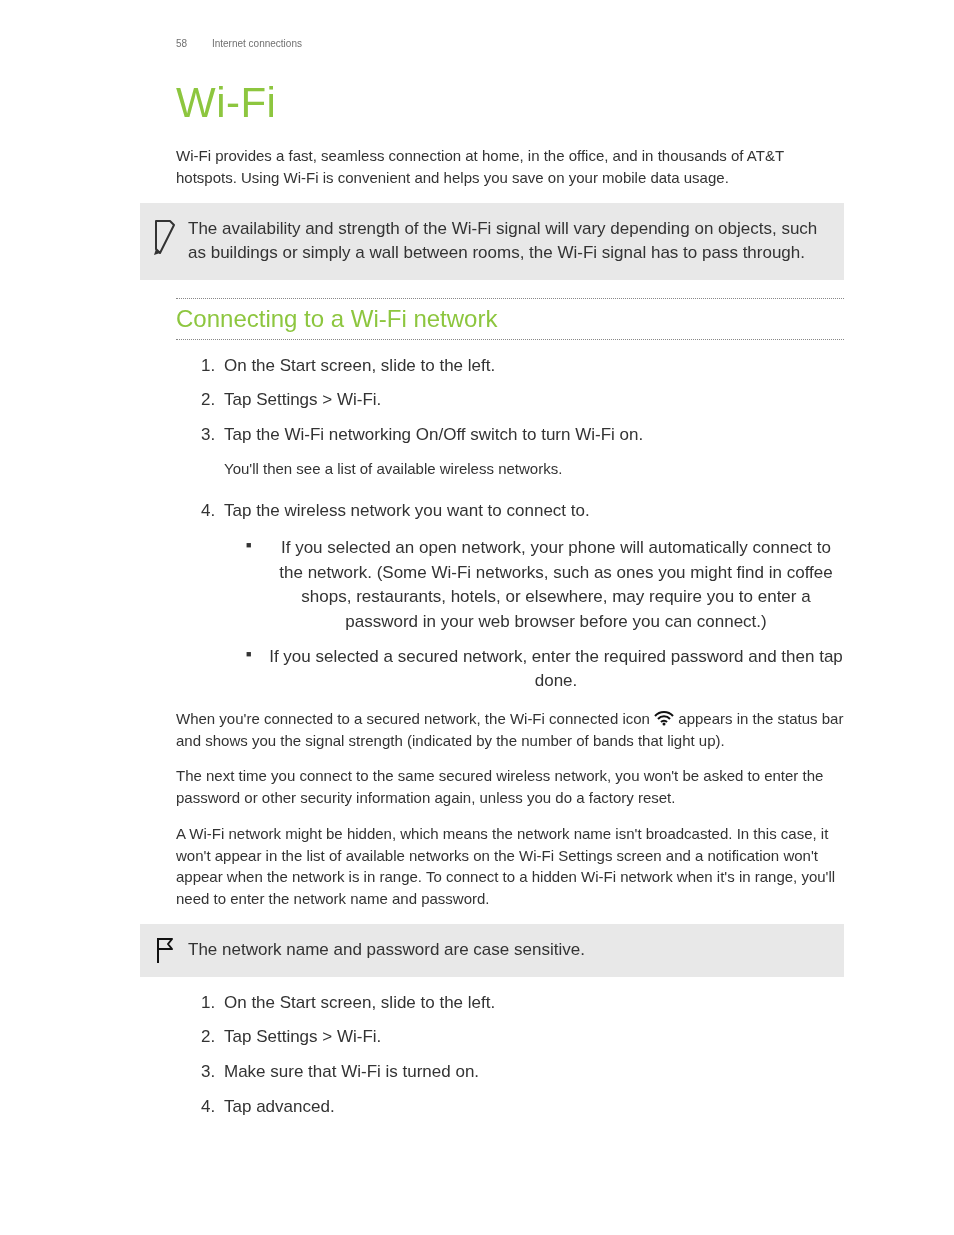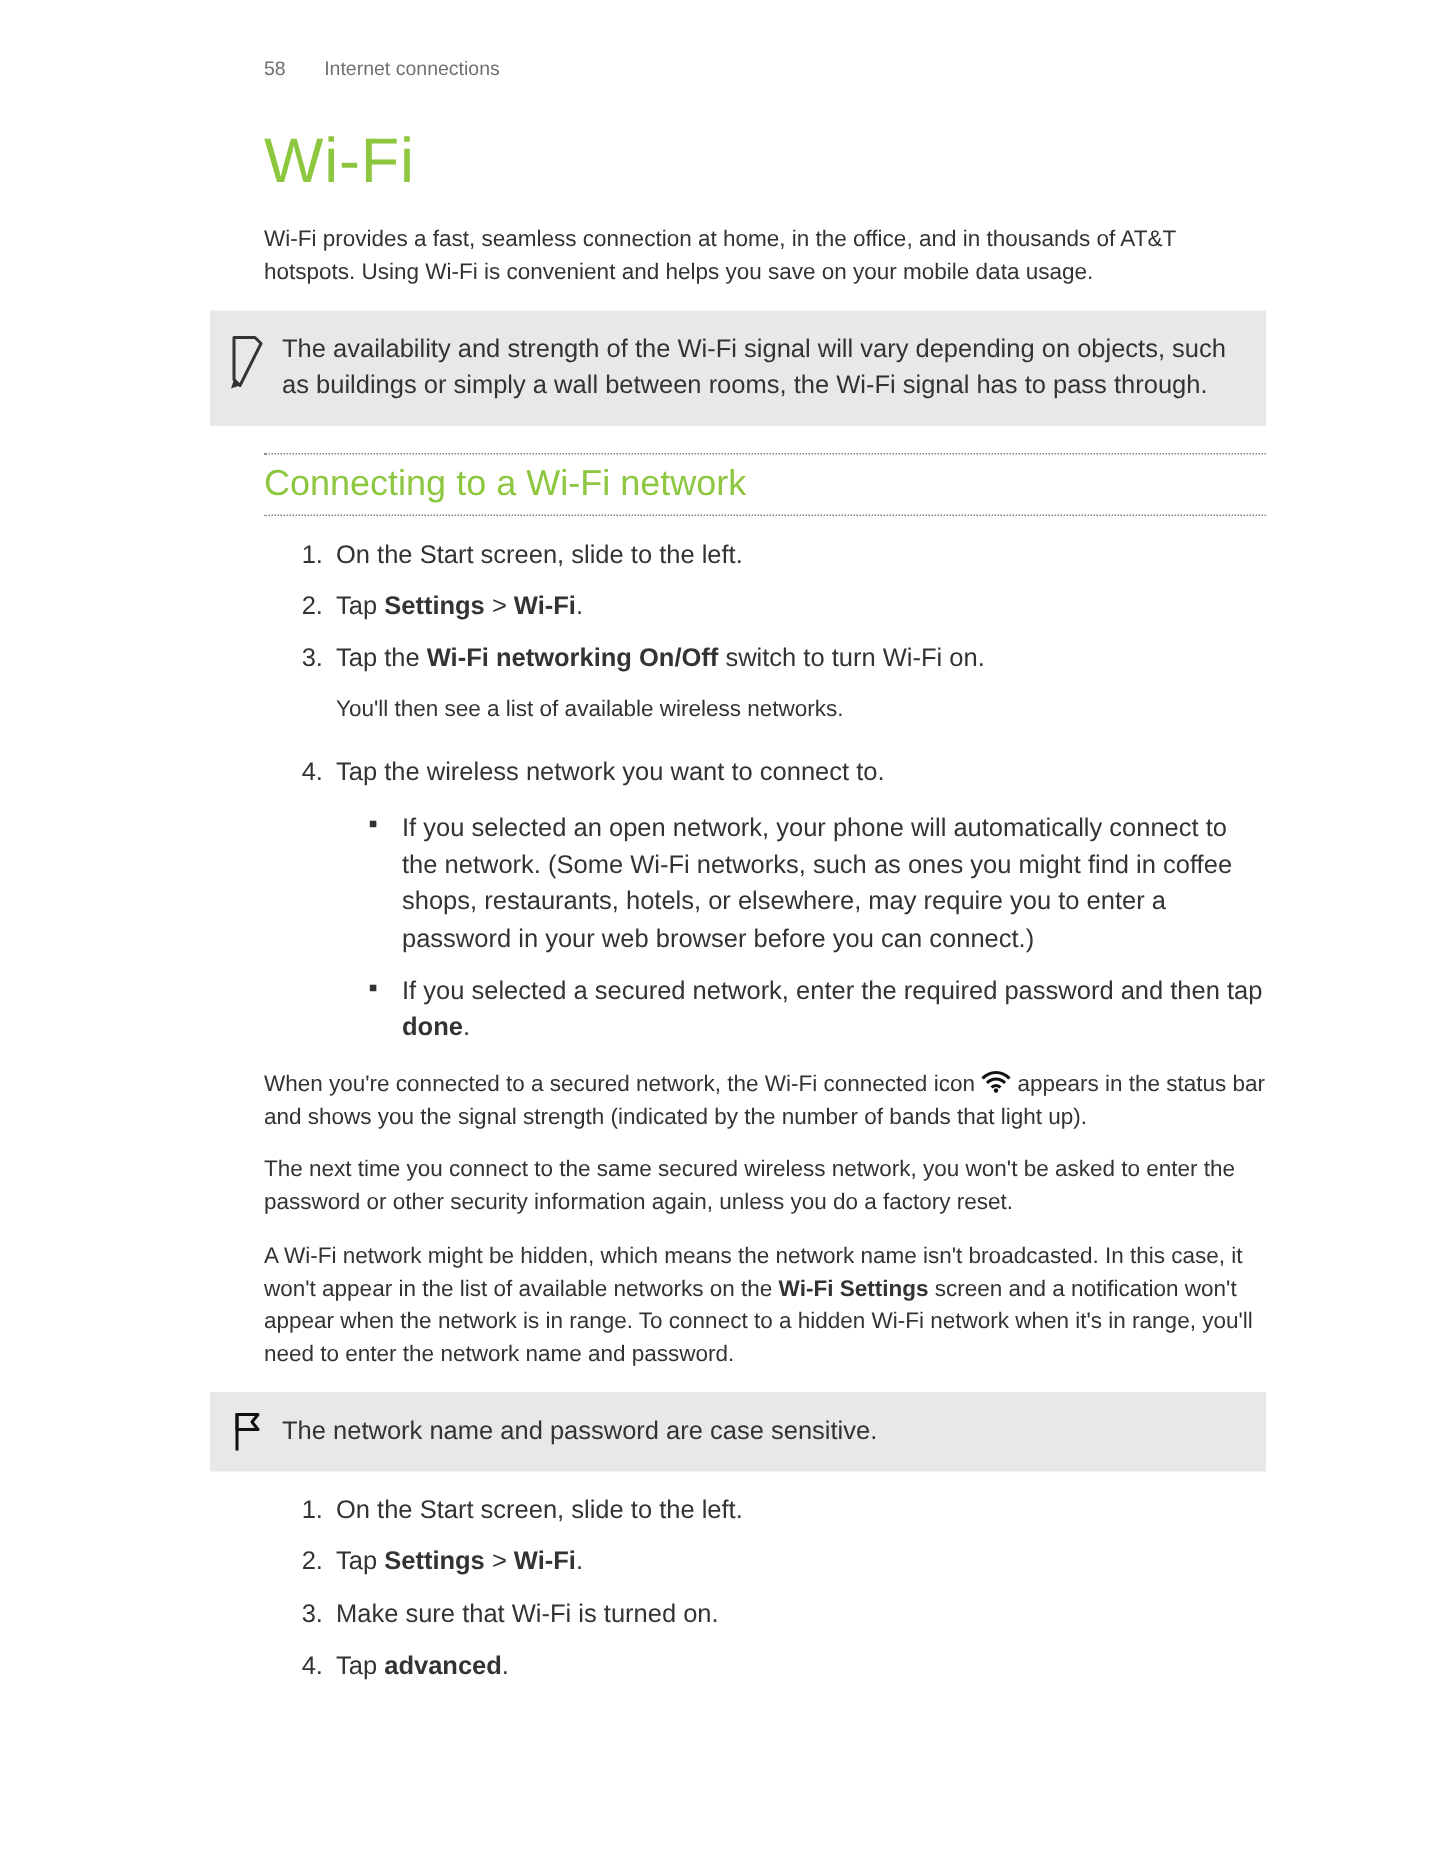--- a/index.html
+++ b/index.html
@@ -12,21 +12,21 @@
     width: 954px;
   }
   .page {
     width: 954px;
     min-height: 1235px;
     box-sizing: border-box;
     padding: 38px 0 60px 0;
   }
   .header-line {
     padding-left: 176px;
-    font-size: 13px;
+    font-size: 10px;
     color: #707070;
     margin-bottom: 30px;
   }
   .header-line .pagenum {
     margin-right: 22px;
   }
   .content {
     margin-left: 176px;
     margin-right: 110px;
   }
@@ -89,35 +89,36 @@
     margin-bottom: 10px;
     padding-left: 4px;
   }
   ol.steps > li::marker {
     font-weight: 400;
   }
   ul.sub {
     list-style: none;
     margin: 12px 0 4px 0;
     padding-left: 28px;
+    text-align: center;
   }
   ul.sub > li {
     position: relative;
     margin-bottom: 10px;
     padding-left: 16px;
   }
   ul.sub > li::before {
     content: "■";
     position: absolute;
     left: -6px;
     top: 3px;
     font-size: 9px;
     color: #333333;
   }
-  .bold { font-weight: 700; }
+  .bold { font-weight: 400; }
   .step-note {
     margin: 10px 0 20px 0;
   }
   .wifi-inline-icon {
     display: inline-block;
     vertical-align: -2px;
     width: 20px;
     height: 16px;
   }
 </style>

